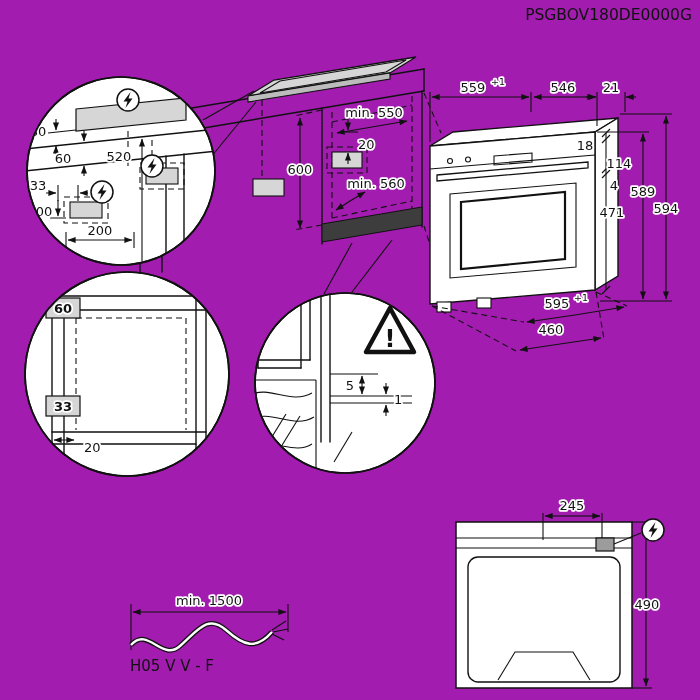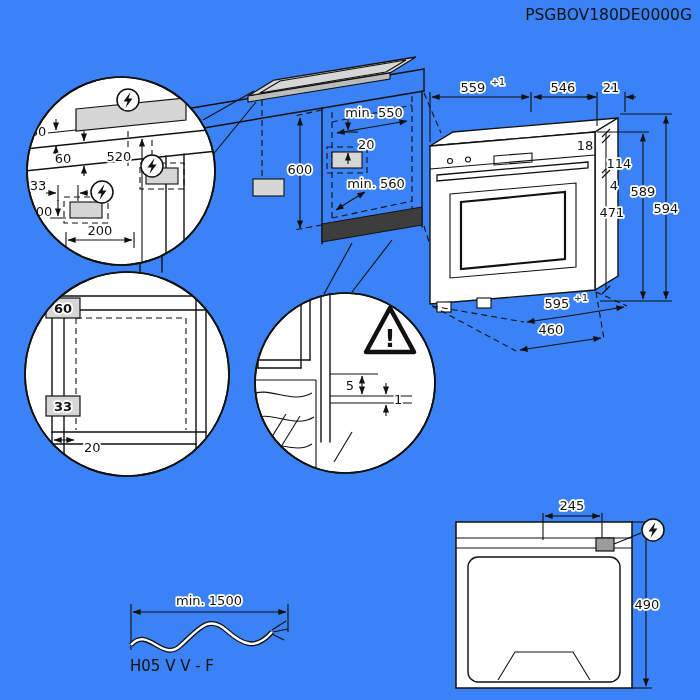--- a/index.html
+++ b/index.html
@@ -1,16 +1,16 @@
 <!DOCTYPE html>
 <html><head>
 <meta charset="utf-8">
 <style>
   html,body{margin:0;padding:0;background:#fff;}
-  .page{width:700px;height:700px;background:#3b82f6;position:relative;font-family:"DejaVu Sans",sans-serif;}
+  .page{width:700px;height:700px;background:#a21caf;position:relative;font-family:"DejaVu Sans",sans-serif;}
   svg{display:block;}
   .ln{stroke:#111;stroke-width:1.4;fill:none;stroke-linecap:round;}
   .lt{stroke:#111;stroke-width:1.1;fill:none;}
   .th{stroke:#111;stroke-width:2.2;fill:none;}
   .dash{stroke:#111;stroke-width:1.1;fill:none;stroke-dasharray:6 4;}
   .dl{stroke:#111;stroke-width:1.1;fill:none;}
   .circ{fill:#fff;stroke:#111;stroke-width:1.7;}
   text.dim{font:13px "DejaVu Sans",sans-serif;fill:#111;paint-order:stroke;stroke:#fff;stroke-width:3.5px;stroke-linejoin:round;text-anchor:middle;}
   text.s{font-size:9.5px;}
   text.b{font-weight:bold;}

